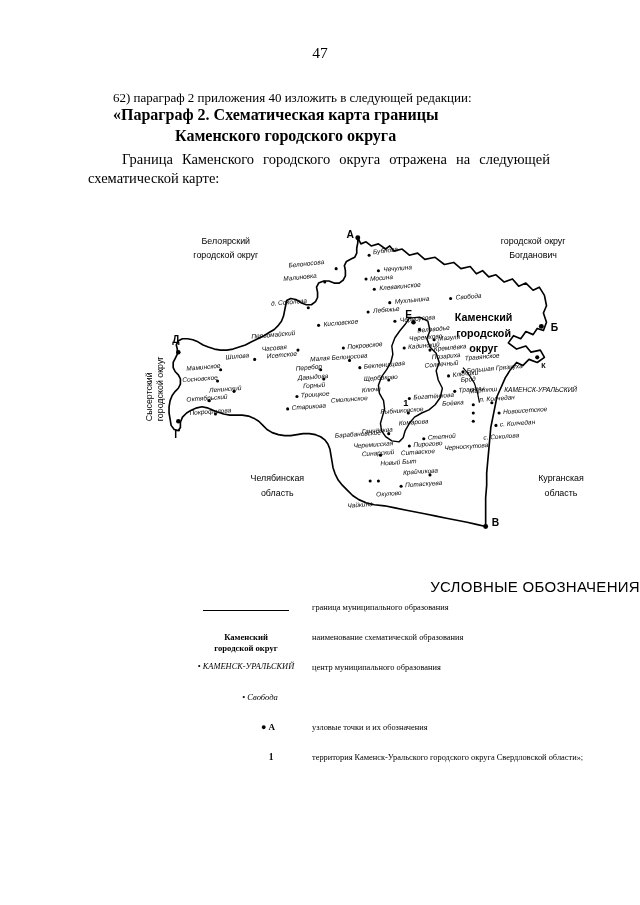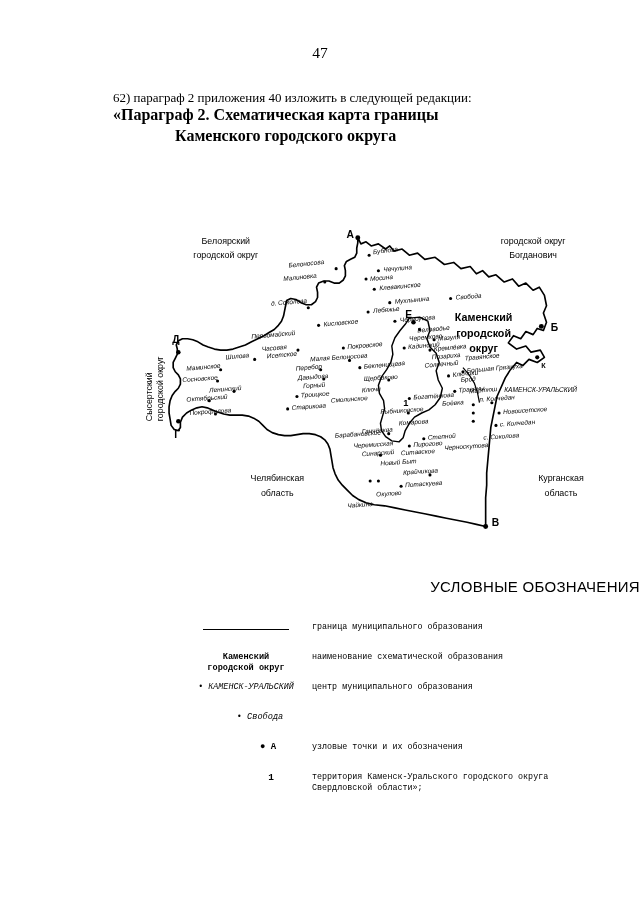--- a/index.html
+++ b/index.html
@@ -81,24 +81,24 @@
     top: 578px;
     left: 0;
     width: 640px;
     text-align: right;
     font-family: "Liberation Sans", sans-serif;
     font-size: 15px;
     letter-spacing: 0.3px;
   }
   .legend {
     position: absolute;
-    top: 616px;
+    top: 596px;
     left: 180px;
     width: 420px;
-    font-family: Liberation Mono, monospace;
+    font-family: Liberation Serif, serif;
     font-size: 8.4px;
   }
   .legend-row {
     display: flex;
     align-items: flex-start;
     min-height: 30px;
   }
   .legend-sym {
     width: 132px;
     flex: 0 0 132px;
@@ -166,20 +166,23 @@
 
   <div class="para-intro">
     <span>62) параграф 2 приложения 40 изложить в следующей редакции:</span>
   </div>
 
   <div class="heading">
     <span>«Параграф 2. Схематическая карта границы</span>
     <span class="line2">Каменского городского округа</span>
   </div>
 
+  <div class="para-body">
+    <span class="indent">Граница Каменского городского округа отражена на следующей схематической карте:</span>
+  </div>
 
   <div class="map-wrap">
     <svg width="530" height="330" viewBox="0 0 450 320" xmlns="http://www.w3.org/2000/svg">
 
       <path fill="none" stroke="#000" stroke-width="1.6" stroke-linejoin="round" stroke-linecap="round" d="M218,22 L221,28 L226,26 L231,30 L238,28 L245,33 L249,30 L253,35 L261,33
            L268,39 L276,37 L283,43 L293,41 L302,48 L311,46 L318,52 L327,50
            L333,57 L339,54 L345,60 L352,58 L360,65 L368,62 L374,69 L381,66
            L388,73 L394,70 L399,78 L401,88 L398,95 L401,104 L398,112
            L392,110 L388,116 L381,113 L376,120 L369,117 L364,124 L372,130
            L381,127 L386,133 L395,131 L399,138 L392,143 L384,140 L378,146

